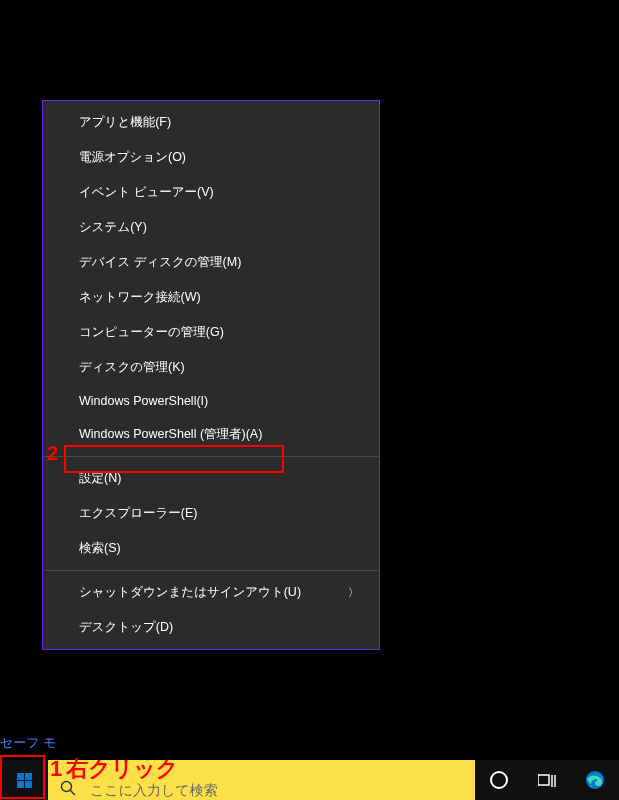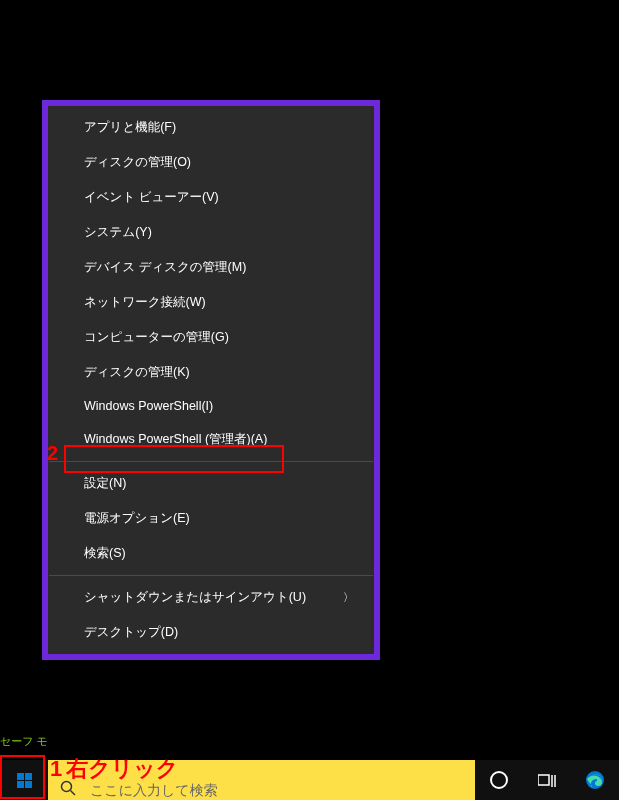--- a/index.html
+++ b/index.html
@@ -14,21 +14,21 @@
       font-family: "Yu Gothic UI", "Meiryo", sans-serif;
       position: relative;
       overflow: hidden;
     }
     .context-menu {
       position: absolute;
       left: 42px;
       top: 100px;
       width: 338px;
       background: #2b2b2b;
-      border: 6px solid #6d28d9;
+      border: 1px solid #6d28d9;
       padding: 4px 0;
     }
     .menu-item {
       padding: 9px 20px 9px 36px;
       color: #ffffff;
       font-size: 12.5px;
       cursor: pointer;
       display: flex;
       justify-content: space-between;
       align-items: center;
@@ -75,22 +75,22 @@
       top: 754px;
       font-size: 22px;
       display: flex;
       align-items: center;
       gap: 4px;
     }
     .safe-mode-text {
       position: absolute;
       left: 0px;
       top: 734px;
-      color: #84cc16;
-      font-size: 11px;
+      color: #3b82f6;
+      font-size: 13px;
     }
     .taskbar {
       position: absolute;
       bottom: 0;
       left: 0;
       width: 619px;
       height: 40px;
       background: #101010;
       display: flex;
       align-items: center;
@@ -148,21 +148,21 @@
 </head>
 <body>
 
 <div class="safe-mode-text">セーフ モ</div>
 
 <div class="context-menu" id="context-menu">
     <div class="menu-item">
       <span>アプリと機能(F)</span>
     </div>
     <div class="menu-item">
-      <span>ディスクの管理(O)</span>
+      <span>電源オプション(O)</span>
     </div>
     <div class="menu-item">
       <span>イベント ビューアー(V)</span>
     </div>
     <div class="menu-item">
       <span>システム(Y)</span>
     </div>
     <div class="menu-item">
       <span>デバイス ディスクの管理(M)</span>
     </div>
@@ -179,21 +179,21 @@
       <span>Windows PowerShell(I)</span>
     </div>
     <div class="menu-item">
       <span>Windows PowerShell (管理者)(A)</span>
     </div>
     <div class="menu-separator"></div>
     <div class="menu-item">
       <span>設定(N)</span>
     </div>
     <div class="menu-item">
-      <span>電源オプション(E)</span>
+      <span>エクスプローラー(E)</span>
     </div>
     <div class="menu-item">
       <span>検索(S)</span>
     </div>
     <div class="menu-separator"></div>
     <div class="menu-item">
       <span>シャットダウンまたはサインアウト(U)</span>
       <span class="chevron">〉</span>
     </div>
     <div class="menu-item">

